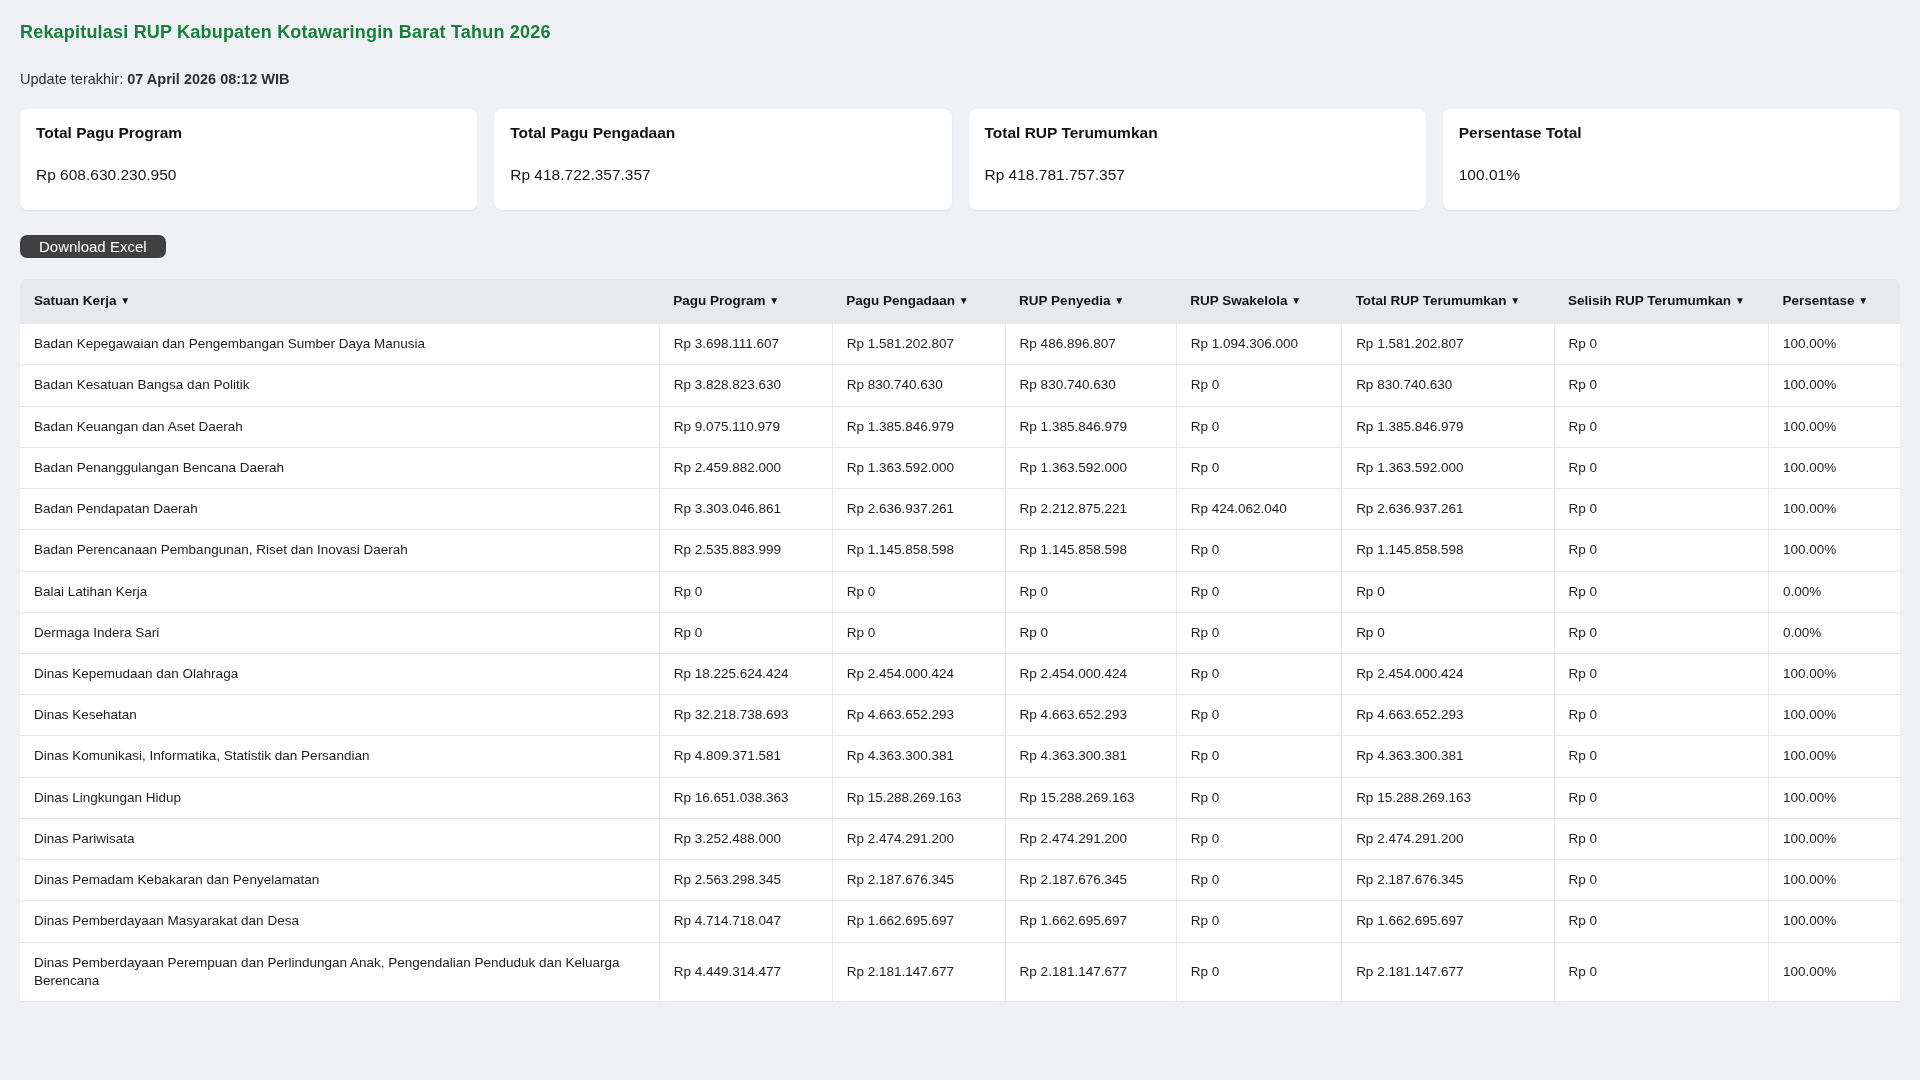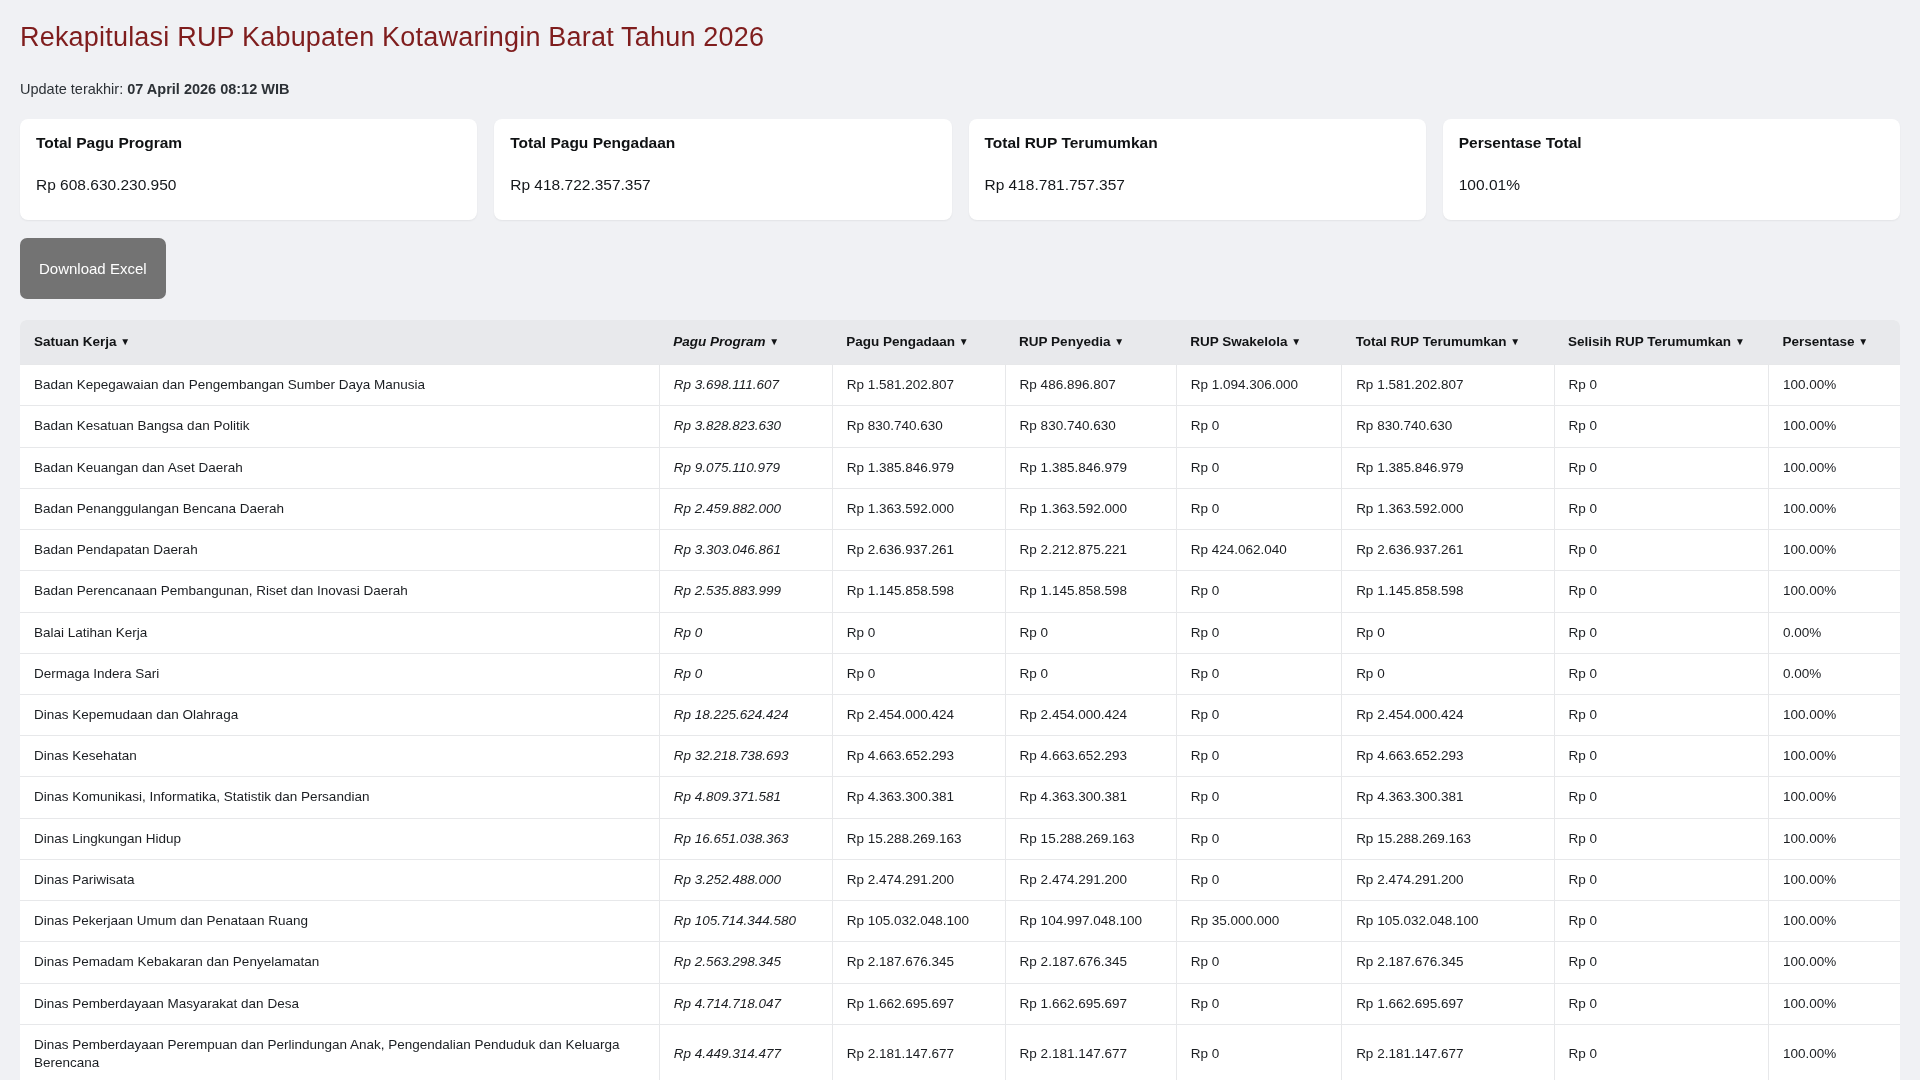--- a/index.html
+++ b/index.html
@@ -4,23 +4,23 @@
 <style>
   * { box-sizing: border-box; margin: 0; padding: 0; }
   html, body { width: 1920px; height: 1080px; }
   body {
     background: #f0f1f4;
     font-family: "Liberation Sans", "DejaVu Sans", sans-serif;
     color: #1a1d21;
     padding: 22px 20px;
   }
   .page-title {
-    font-size: 27px;
-    font-weight: 400;
-    color: #7f1d1d;
+    font-size: 18px;
+    font-weight: 700;
+    color: #15803d;
     letter-spacing: 0.2px;
   }
   .update-line {
     margin-top: 28px;
     font-size: 14.5px;
     color: #2c3136;
   }
   .update-line b { font-weight: 700; }
   .cards-row {
     display: flex;
@@ -38,29 +38,29 @@
     font-size: 15.5px;
     font-weight: 700;
     color: #101214;
   }
   .card-value {
     margin-top: 24px;
     font-size: 15.5px;
     color: #15181b;
   }
   .btn-download {
-    margin-top: 18px;
+    margin-top: 25px;
     display: inline-block;
-    background: #737373;
+    background: #404040;
     color: #ffffff;
     border: none;
     border-radius: 7px;
     font-size: 15px;
     font-family: inherit;
-    padding: 22px 19px;
+    padding: 3px 19px;
     cursor: pointer;
   }
   .table-wrap {
     margin-top: 21px;
     border-radius: 6px 6px 0 0;
     overflow: hidden;
   }
   table {
     width: 100%;
     border-collapse: collapse;
@@ -84,21 +84,21 @@
     color: #1b1e22;
     padding: 11px 14px;
     border: 1px solid #e7e8ea;
     vertical-align: middle;
     line-height: 1.35;
     word-wrap: break-word;
   }
   tbody tr td:first-child { border-left: none; }
   tbody tr td:last-child { border-right: none; }
   th:nth-child(1), td:nth-child(1) { width: 34.0%; }
-  th:nth-child(2), td:nth-child(2) { width: 9.2%; font-style: italic; }
+  th:nth-child(2), td:nth-child(2) { width: 9.2%; }
   th:nth-child(3), td:nth-child(3) { width: 9.2%; }
   th:nth-child(4), td:nth-child(4) { width: 9.1%; }
   th:nth-child(5), td:nth-child(5) { width: 8.8%; }
   th:nth-child(6), td:nth-child(6) { width: 11.3%; }
   th:nth-child(7), td:nth-child(7) { width: 11.4%; }
   th:nth-child(8), td:nth-child(8) { width: 7.0%; }
   .sort-arrow { font-size: 10px; position: relative; top: -1px; }
 </style>
 </head>
 <body>
@@ -272,30 +272,20 @@
           <td>Dinas Pariwisata</td>
           <td>Rp 3.252.488.000</td>
           <td>Rp 2.474.291.200</td>
           <td>Rp 2.474.291.200</td>
           <td>Rp 0</td>
           <td>Rp 2.474.291.200</td>
           <td>Rp 0</td>
           <td>100.00%</td>
         </tr>
         <tr>
-          <td>Dinas Pekerjaan Umum dan Penataan Ruang</td>
-          <td>Rp 105.714.344.580</td>
-          <td>Rp 105.032.048.100</td>
-          <td>Rp 104.997.048.100</td>
-          <td>Rp 35.000.000</td>
-          <td>Rp 105.032.048.100</td>
-          <td>Rp 0</td>
-          <td>100.00%</td>
-        </tr>
-        <tr>
           <td>Dinas Pemadam Kebakaran dan Penyelamatan</td>
           <td>Rp 2.563.298.345</td>
           <td>Rp 2.187.676.345</td>
           <td>Rp 2.187.676.345</td>
           <td>Rp 0</td>
           <td>Rp 2.187.676.345</td>
           <td>Rp 0</td>
           <td>100.00%</td>
         </tr>
         <tr>

